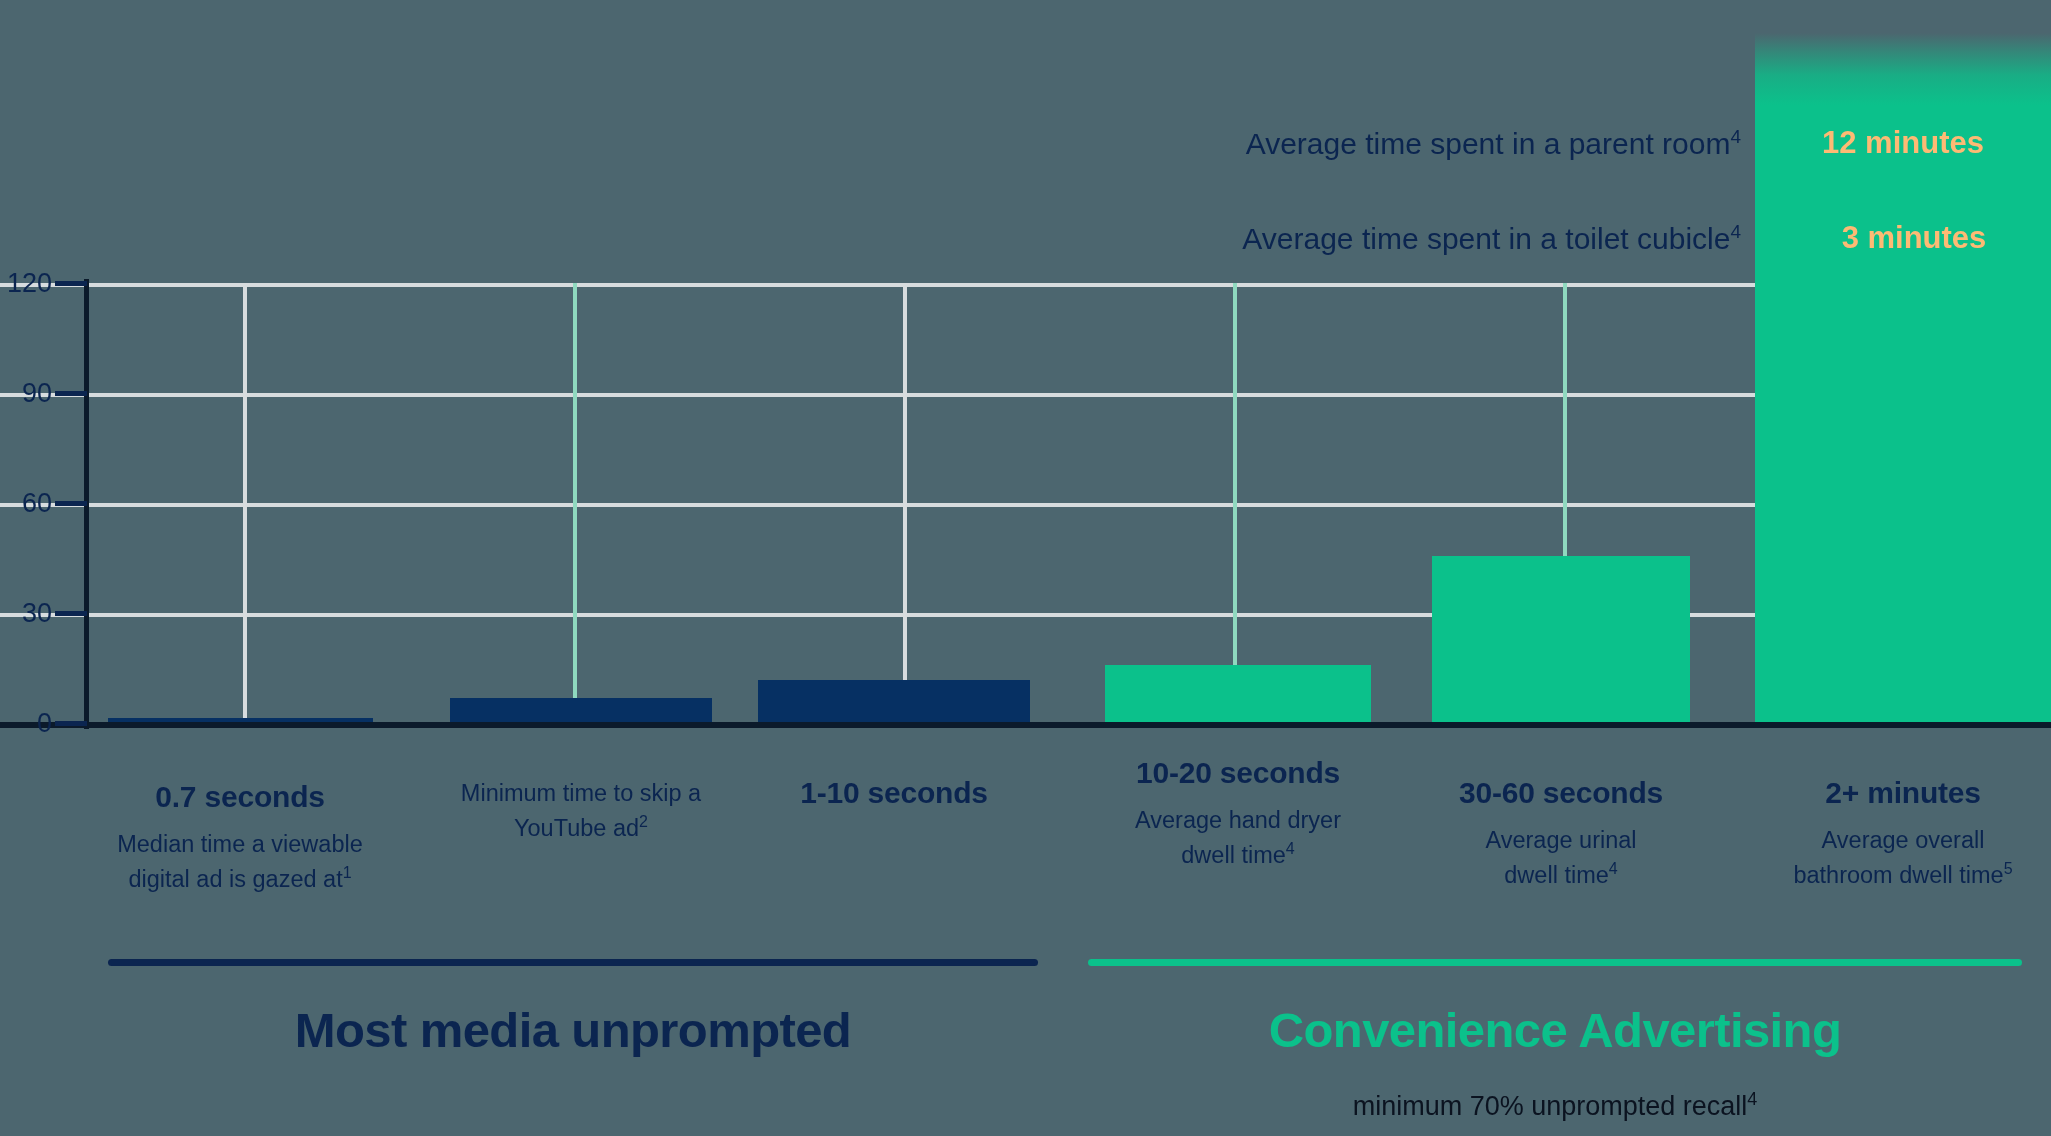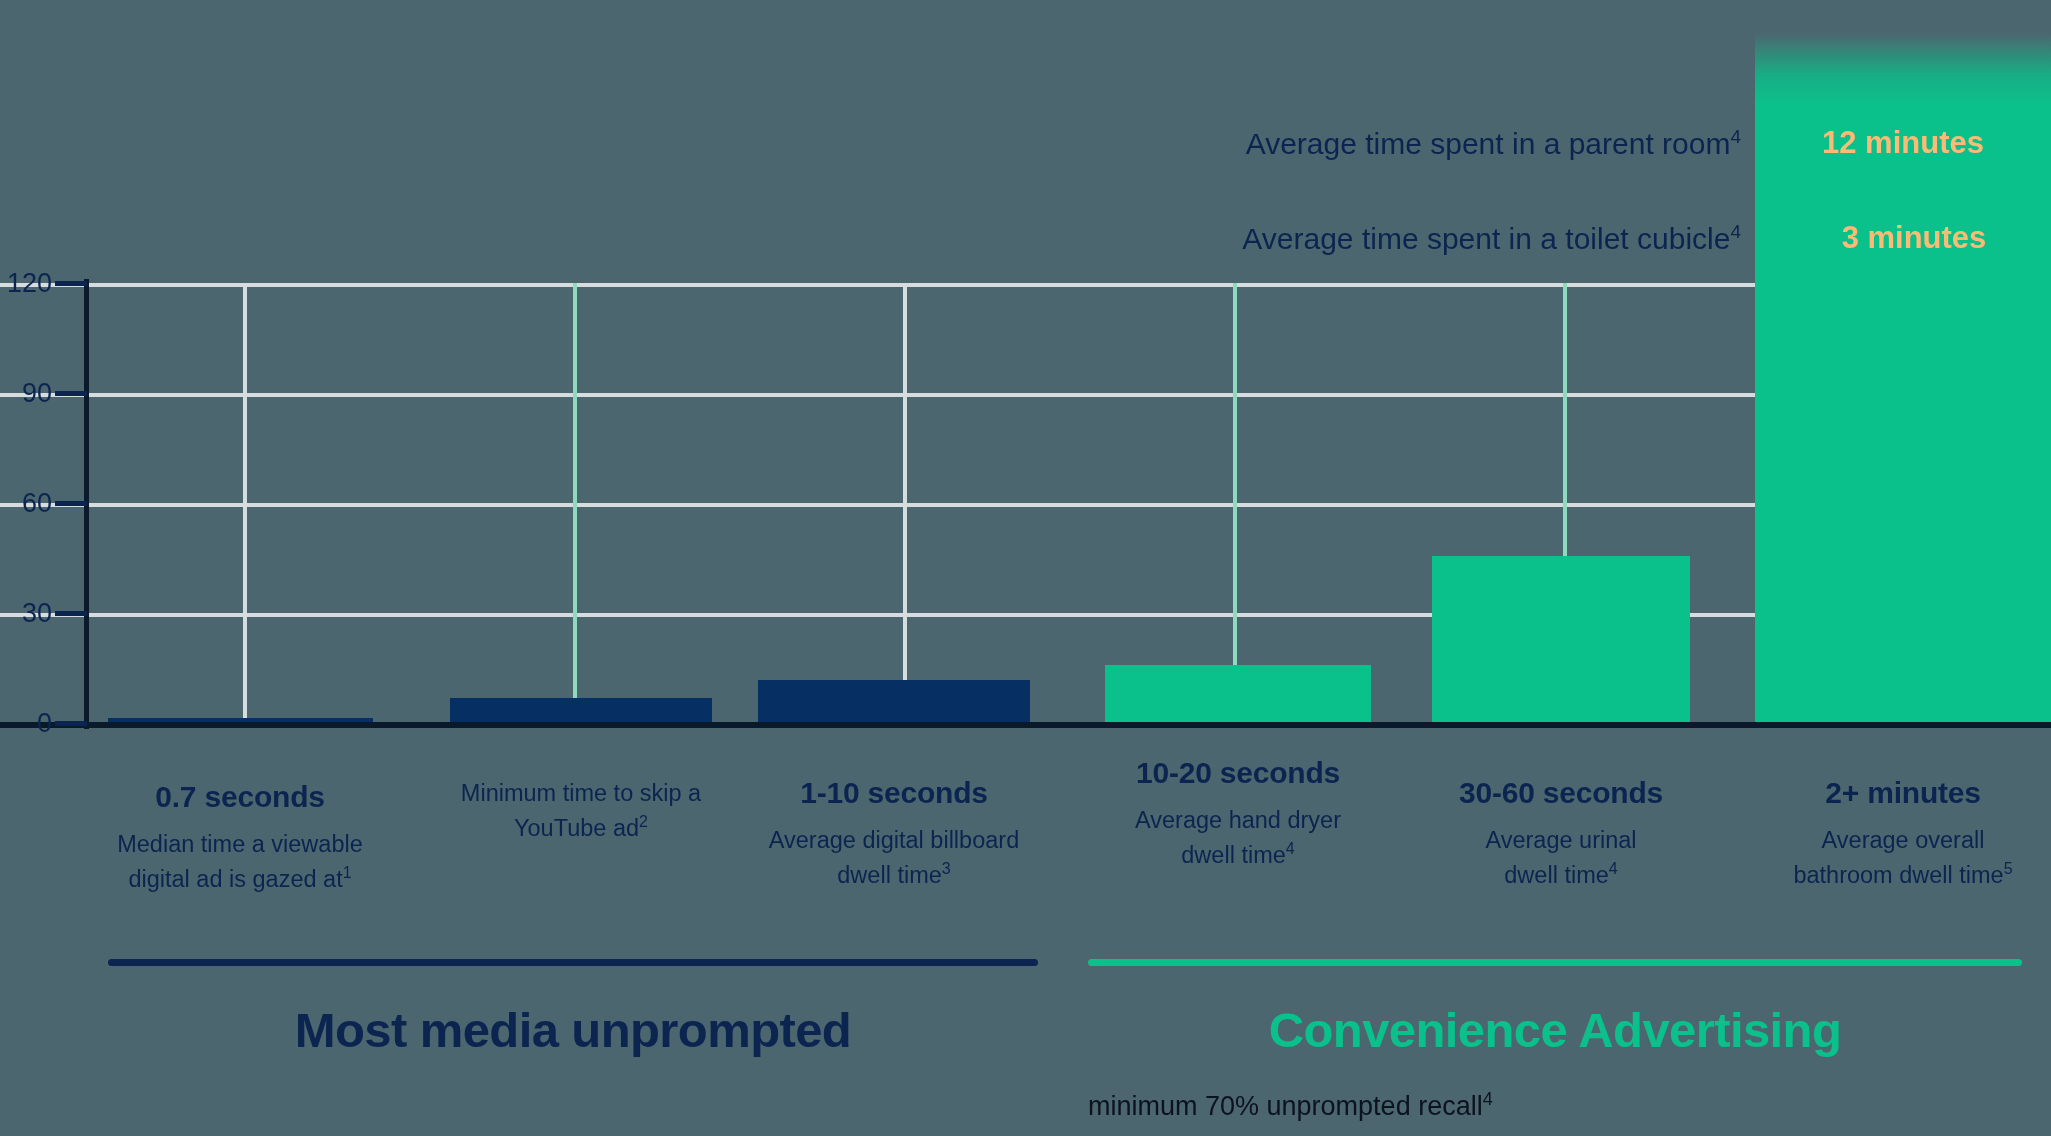--- a/index.html
+++ b/index.html
@@ -94,20 +94,21 @@
   .grouptitle{
     position:absolute;
     text-align:center;
     font-size:49px;
     font-weight:700;
     letter-spacing:-0.6px;
     white-space:nowrap;
   }
   .groupnote{
     position:absolute;
+    text-align:center;
     font-size:27px;
     font-weight:400;
     color:#0b1320;
     white-space:nowrap;
   }
   .groupnote .sup{font-size:18px;vertical-align:super;}
 </style>
 </head>
 <body>
 
@@ -188,24 +189,20 @@
 
     <div class="xlabel" style="left:411px;top:776px;width:340px;">
       <div class="sub">
         <span>Minimum time to skip a</span><br>
         <span>YouTube ad</span><span class="sup">2</span>
       </div>
     </div>
 
     <div class="xlabel" style="left:724px;top:776px;width:340px;">
       <div class="headline">1-10 seconds</div>
-      <div class="sub">
-        <span>Average digital billboard</span><br>
-        <span>dwell time</span><span class="sup">3</span>
-      </div>
     </div>
 
     <div class="xlabel" style="left:1068px;top:756px;width:340px;">
       <div class="headline">10-20 seconds</div>
       <div class="sub">
         <span>Average hand dryer</span><br>
         <span>dwell time</span><span class="sup">4</span>
       </div>
     </div>
 

